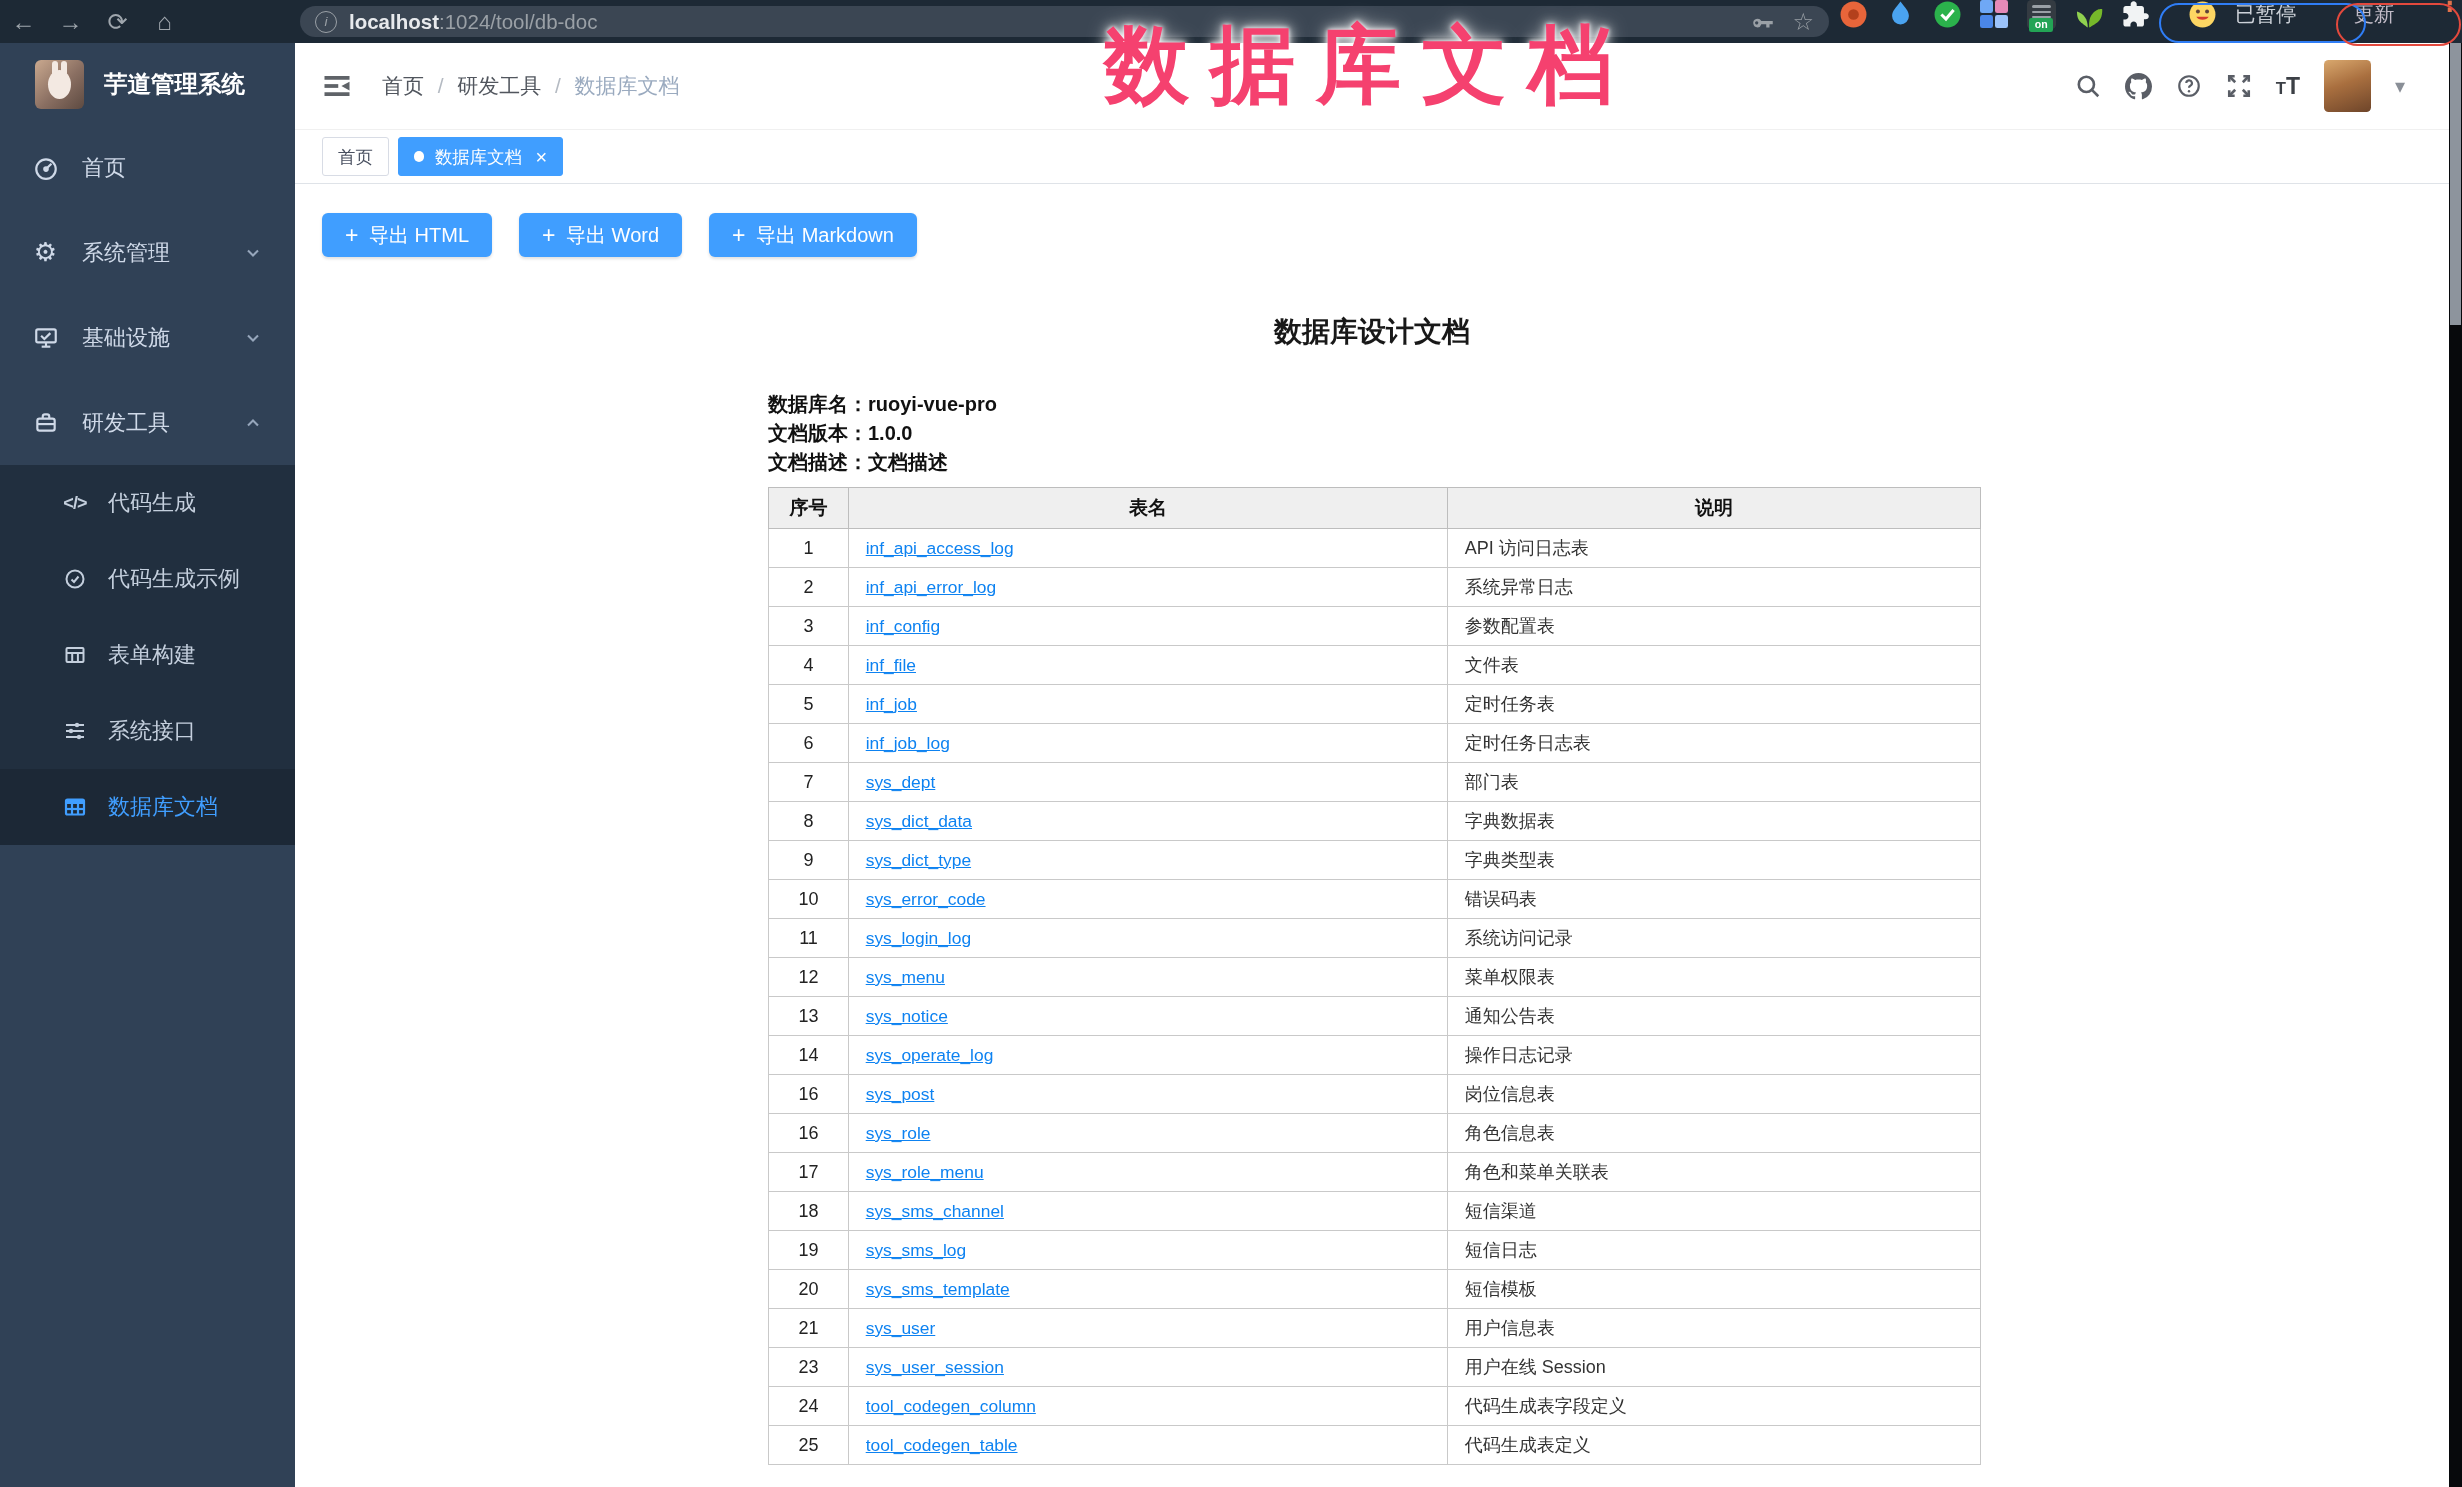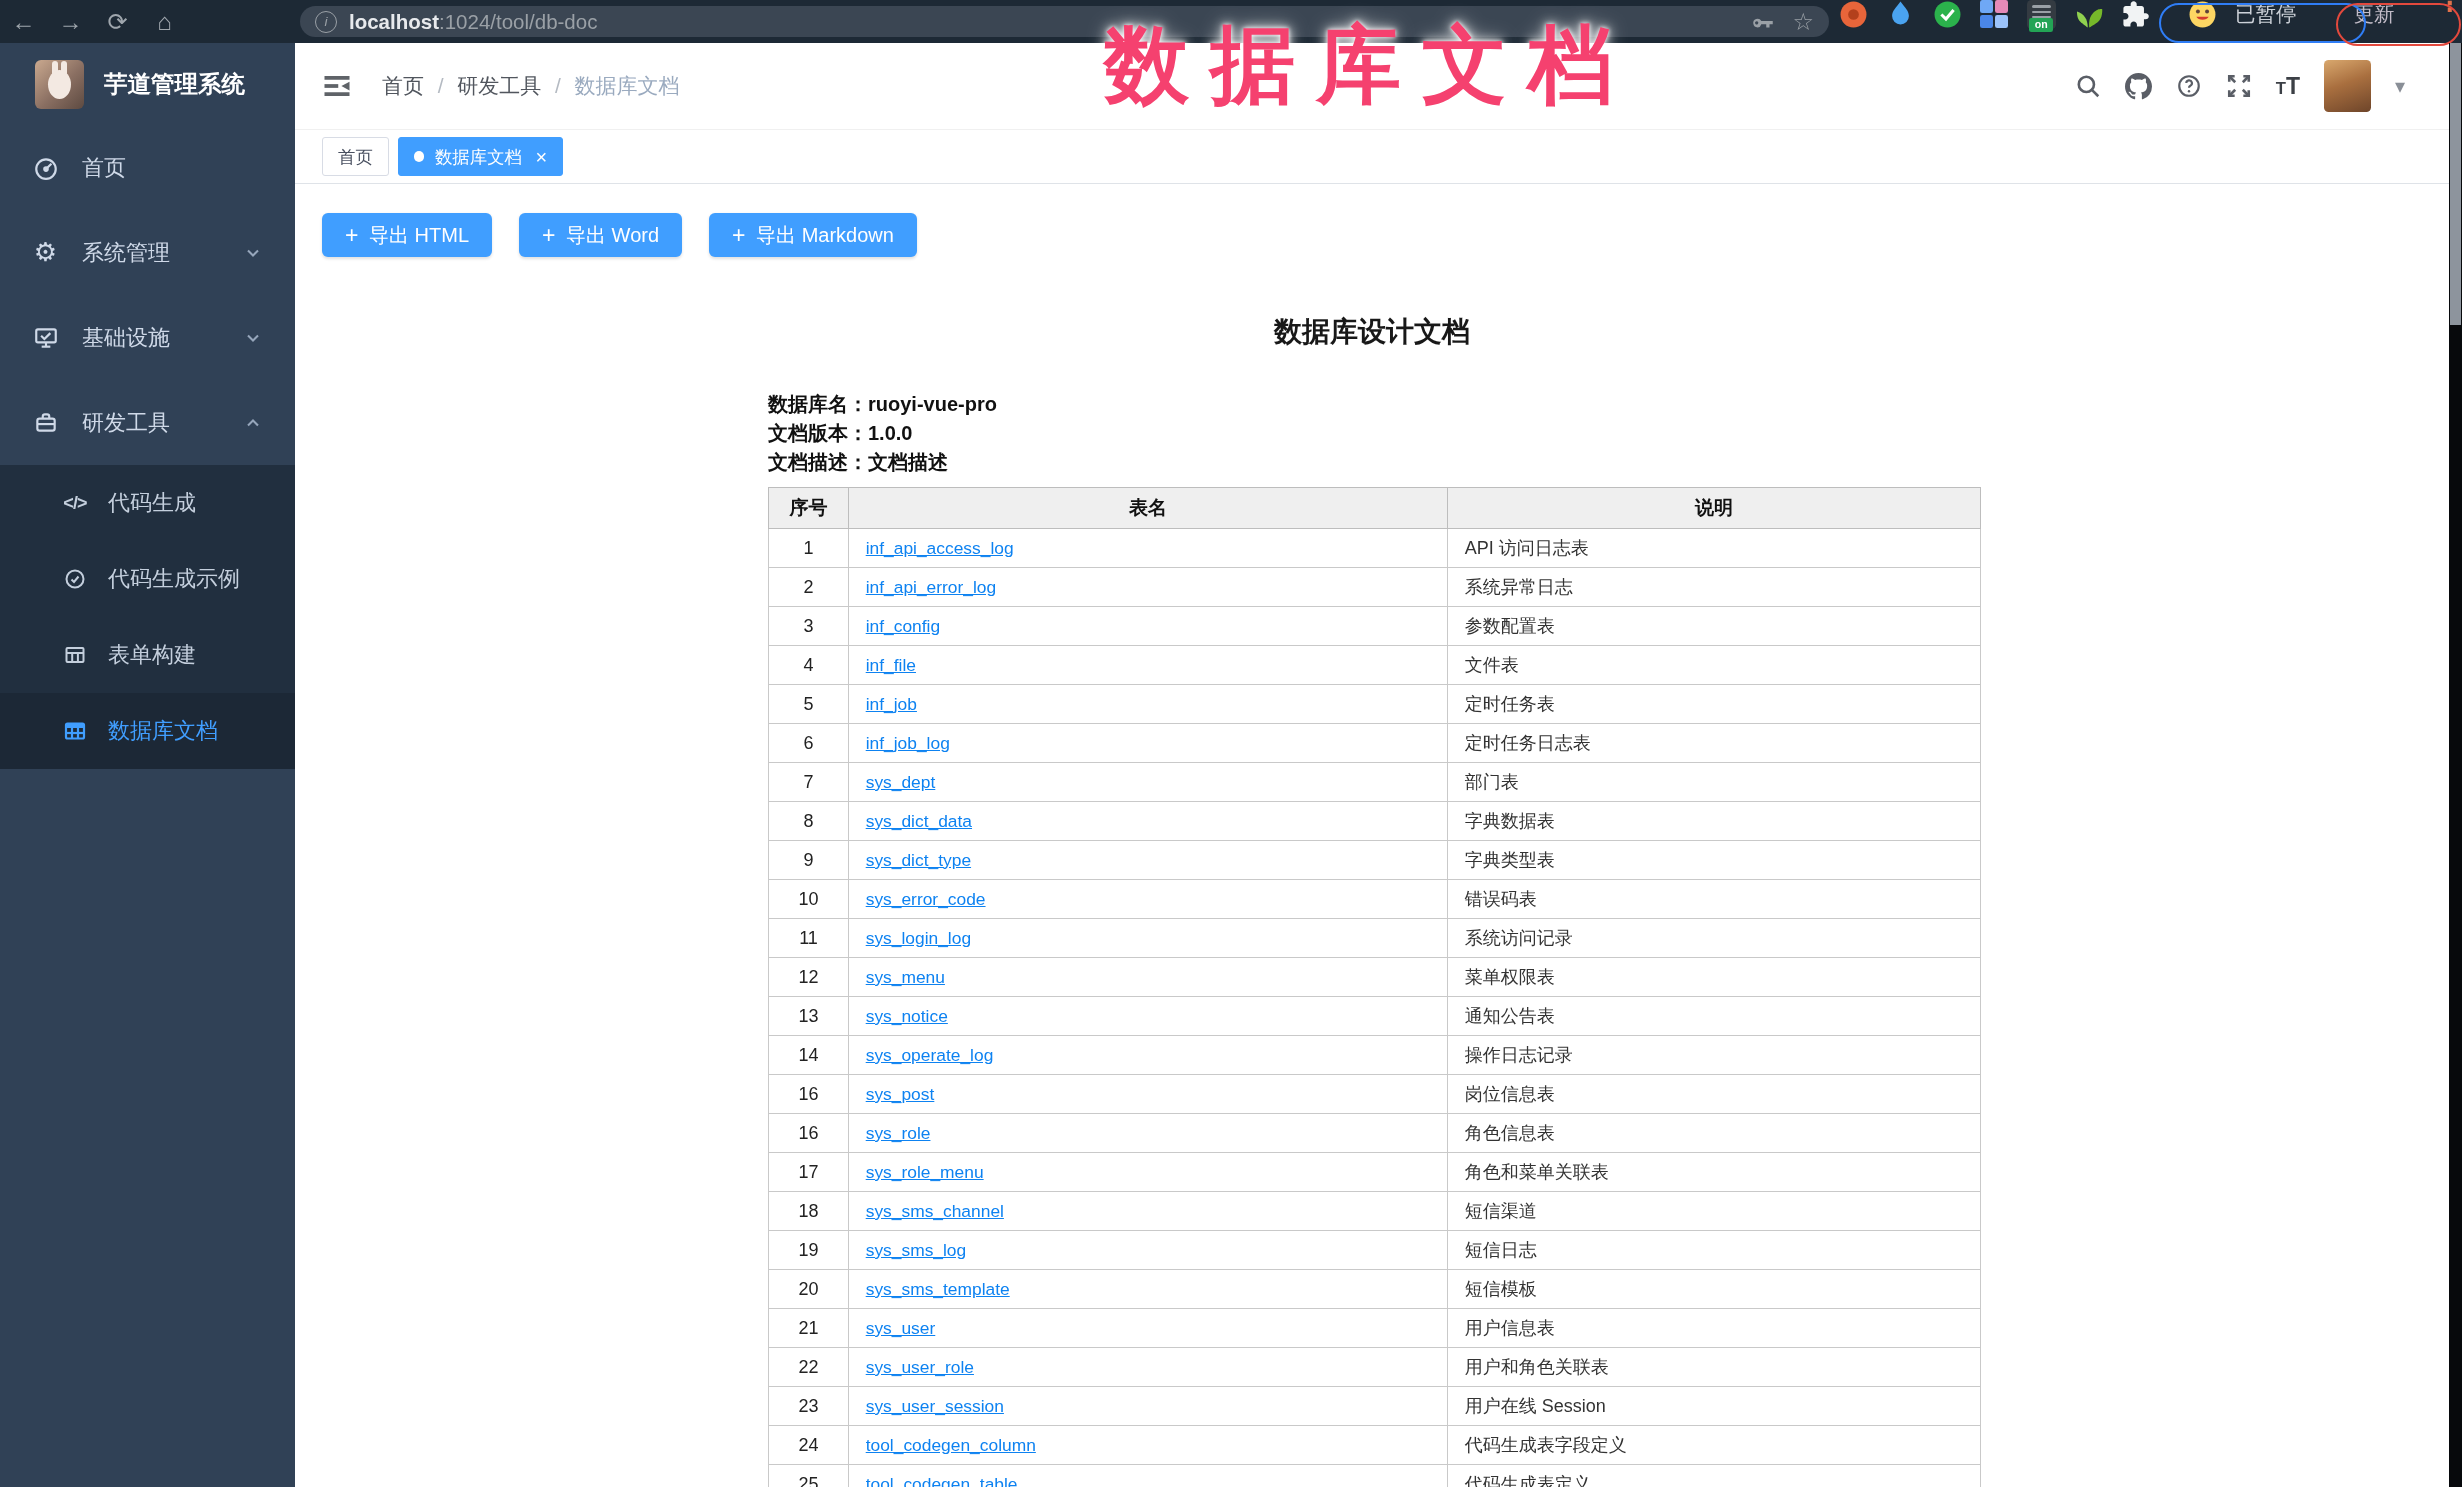--- a/index.html
+++ b/index.html
@@ -244,20 +244,33 @@
           <span class="mi-ic">
             <svg width="24" height="24" viewBox="0 0 24 24" fill="none" stroke="#c4cfdd" stroke-width="2">
                 <rect x="3.5" y="5" width="17" height="14" rx="1"></rect>
                 <line x1="3.5" y1="10" x2="20.5" y2="10"></line>
                 <line x1="9.2" y1="10" x2="9.2" y2="19"></line>
                 <line x1="14.9" y1="10" x2="14.9" y2="19"></line>
               </svg>
           </span>
           <span>表单构建</span>
         </div>
+        <div class="sub-item">
+          <span class="mi-ic">
+            <svg width="24" height="24" viewBox="0 0 24 24" fill="none" stroke="#c4cfdd" stroke-width="2">
+                <line x1="3" y1="6" x2="21" y2="6"></line>
+                <line x1="3" y1="12" x2="21" y2="12"></line>
+                <line x1="3" y1="18" x2="21" y2="18"></line>
+                <circle cx="14" cy="6" r="2.2" fill="#c4cfdd" stroke="none"></circle>
+                <circle cx="8" cy="12" r="2.2" fill="#c4cfdd" stroke="none"></circle>
+                <circle cx="16" cy="18" r="2.2" fill="#c4cfdd" stroke="none"></circle>
+              </svg>
+          </span>
+          <span>系统接口</span>
+        </div>
         <div class="sub-item active">
           <span class="mi-ic">
             <svg width="24" height="24" viewBox="0 0 24 24" fill="none" stroke="#409eff" stroke-width="2.2">
                 <rect x="3" y="4.5" width="18" height="15" rx="1.5"></rect>
                 <rect x="3" y="4.5" width="18" height="4.5" fill="#409eff" stroke="none"></rect>
                 <line x1="3" y1="14" x2="21" y2="14"></line>
                 <line x1="9" y1="9" x2="9" y2="19.5"></line>
                 <line x1="15" y1="9" x2="15" y2="19.5"></line>
               </svg>
           </span>
@@ -459,25 +472,20 @@
               <td class="num">20</td>
               <td><a href="javascript:void(0)">sys_sms_template</a></td>
               <td>短信模板</td>
             </tr>
             <tr>
               <td class="num">21</td>
               <td><a href="javascript:void(0)">sys_user</a></td>
               <td>用户信息表</td>
             </tr>
             <tr>
-              <td class="num">22</td>
-              <td><a href="javascript:void(0)">sys_user_role</a></td>
-              <td>用户和角色关联表</td>
-            </tr>
-            <tr>
               <td class="num">23</td>
               <td><a href="javascript:void(0)">sys_user_session</a></td>
               <td>用户在线 Session</td>
             </tr>
             <tr>
               <td class="num">24</td>
               <td><a href="javascript:void(0)">tool_codegen_column</a></td>
               <td>代码生成表字段定义</td>
             </tr>
             <tr>

